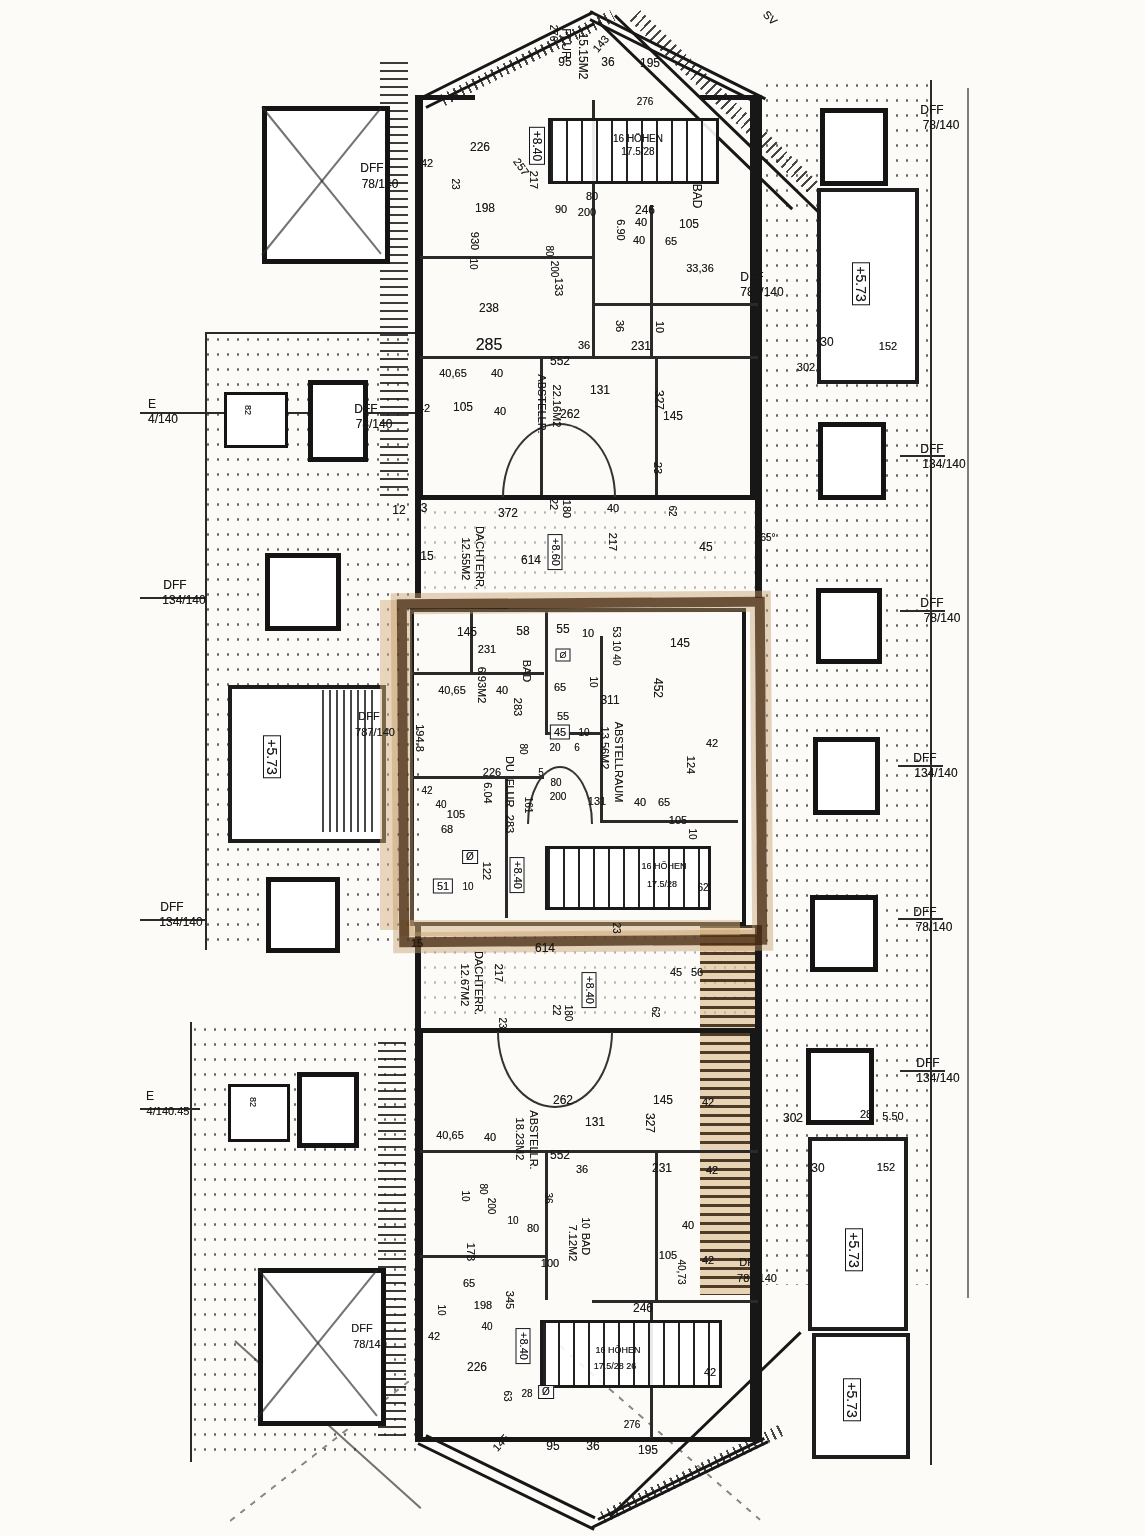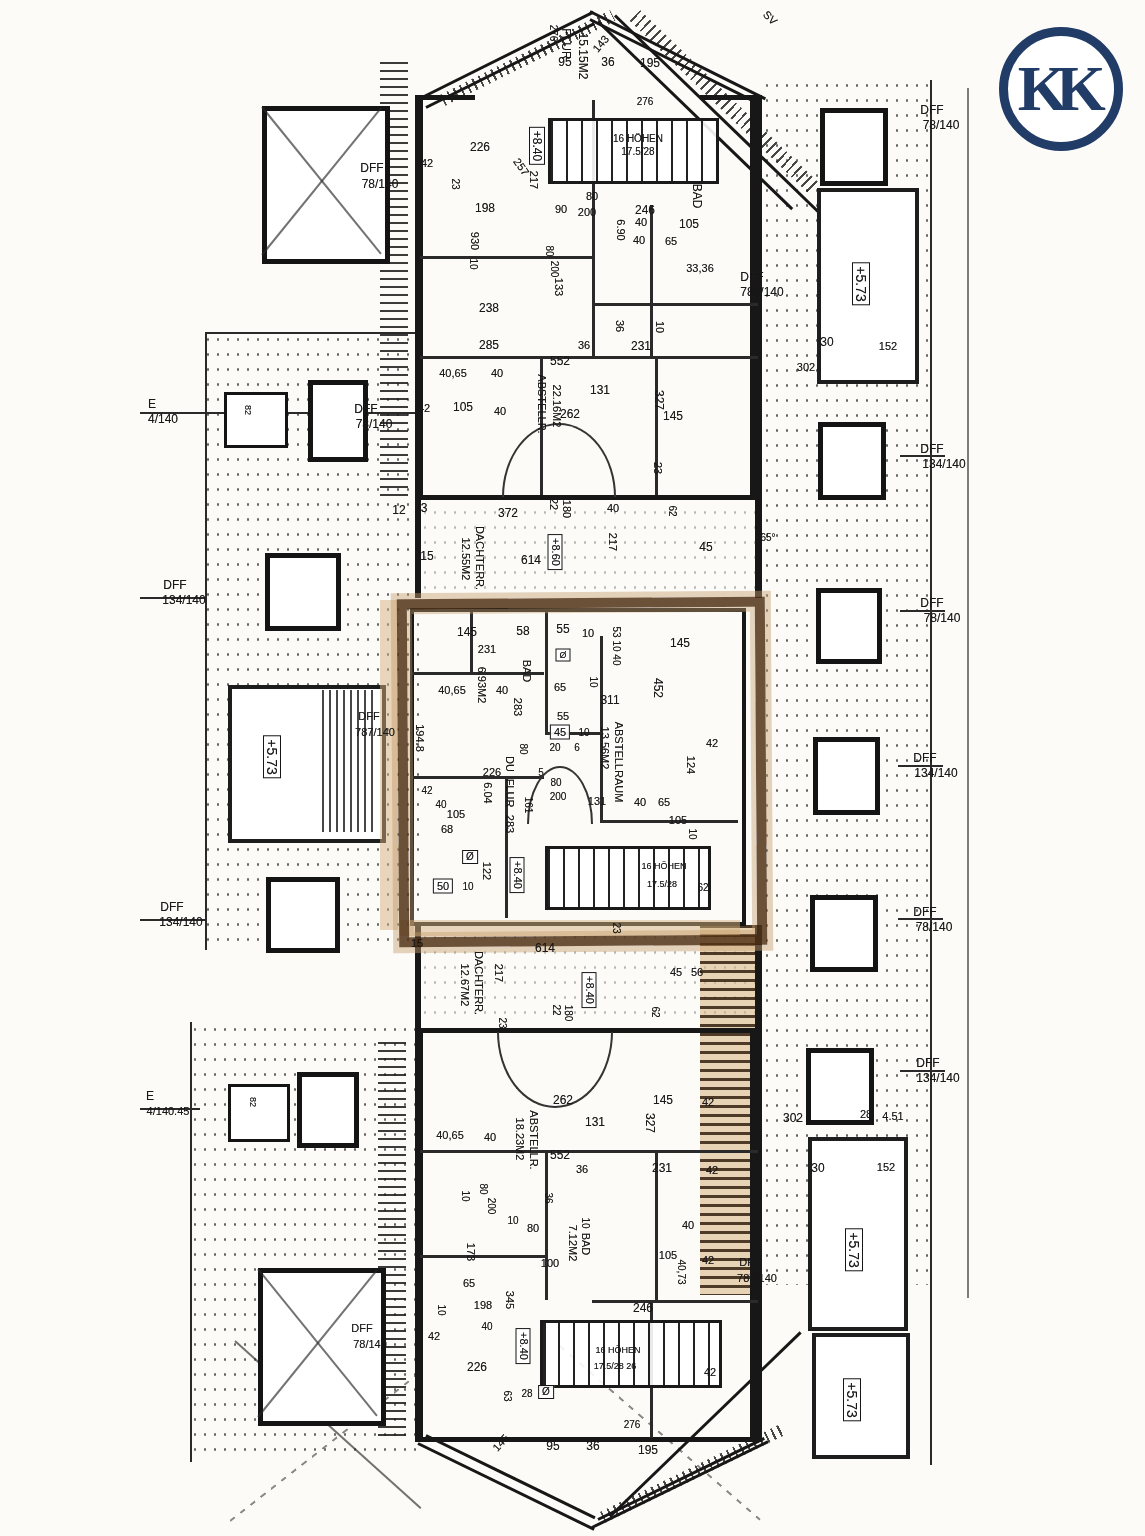--- a/index.html
+++ b/index.html
@@ -192,21 +192,21 @@
       <span class="lbl" style="left: 671px; top: 241px; font-size: 11px; transform: translate(-50%, -50%) rotate(0deg);">65</span>
       <span class="lbl" style="left: 620px; top: 230px; font-size: 11px; transform: translate(-50%, -50%) rotate(90deg);">6.90</span>
       <span class="lbl" style="left: 700px; top: 268px; font-size: 11px; transform: translate(-50%, -50%) rotate(0deg);">33,36</span>
       <span class="lbl" style="left: 752px; top: 277px; font-size: 12px; transform: translate(-50%, -50%) rotate(0deg);">DFF</span>
       <span class="lbl" style="left: 762px; top: 292px; font-size: 12px; transform: translate(-50%, -50%) rotate(0deg);">787/140</span>
       <span class="lbl" style="left: 558px; top: 287px; font-size: 11px; transform: translate(-50%, -50%) rotate(90deg);">133</span>
       <span class="lbl" style="left: 619px; top: 326px; font-size: 11px; transform: translate(-50%, -50%) rotate(90deg);">36</span>
       <span class="lbl" style="left: 659px; top: 327px; font-size: 11px; transform: translate(-50%, -50%) rotate(90deg);">10</span>
       <span class="lbl" style="left: 641px; top: 346px; font-size: 12px; transform: translate(-50%, -50%) rotate(0deg);">231</span>
       <span class="lbl" style="left: 489px; top: 308px; font-size: 12px; transform: translate(-50%, -50%) rotate(0deg);">238</span>
-      <span class="lbl" style="left: 489px; top: 345px; font-size: 12px; transform: translate(-50%, -50%) rotate(0deg);">285</span>
+      <span class="lbl" style="left: 489px; top: 345px; font-size: 16px; transform: translate(-50%, -50%) rotate(0deg);">285</span>
       <span class="lbl" style="left: 560px; top: 361px; font-size: 12px; transform: translate(-50%, -50%) rotate(0deg);">552</span>
       <span class="lbl" style="left: 584px; top: 345px; font-size: 11px; transform: translate(-50%, -50%) rotate(0deg);">36</span>
       <span class="lbl" style="left: 453px; top: 373px; font-size: 11px; transform: translate(-50%, -50%) rotate(0deg);">40,65</span>
       <span class="lbl" style="left: 497px; top: 373px; font-size: 11px; transform: translate(-50%, -50%) rotate(0deg);">40</span>
       <span class="lbl" style="left: 463px; top: 407px; font-size: 12px; transform: translate(-50%, -50%) rotate(0deg);">105</span>
       <span class="lbl" style="left: 424px; top: 408px; font-size: 11px; transform: translate(-50%, -50%) rotate(0deg);">42</span>
       <span class="lbl" style="left: 500px; top: 411px; font-size: 11px; transform: translate(-50%, -50%) rotate(0deg);">40</span>
       <span class="lbl" style="left: 541px; top: 404px; font-size: 11px; transform: translate(-50%, -50%) rotate(90deg);">ABSTELLR.</span>
       <span class="lbl" style="left: 556px; top: 406px; font-size: 11px; transform: translate(-50%, -50%) rotate(90deg);">22.16M2</span>
       <span class="lbl" style="left: 570px; top: 414px; font-size: 12px; transform: translate(-50%, -50%) rotate(0deg);">262</span>
@@ -269,21 +269,21 @@
       <span class="lbl boxed" style="left: 861px; top: 284px; font-size: 14px; transform: translate(-50%, -50%) rotate(90deg);">+5.73</span>
       <span class="lbl boxed" style="left: 854px; top: 1250px; font-size: 14px; transform: translate(-50%, -50%) rotate(90deg);">+5.73</span>
       <span class="lbl boxed" style="left: 852px; top: 1400px; font-size: 14px; transform: translate(-50%, -50%) rotate(90deg);">+5.73</span>
       <span class="lbl" style="left: 827px; top: 342px; font-size: 12px; transform: translate(-50%, -50%) rotate(0deg);">30</span>
       <span class="lbl" style="left: 888px; top: 346px; font-size: 11px; transform: translate(-50%, -50%) rotate(0deg);">152</span>
       <span class="lbl" style="left: 806px; top: 367px; font-size: 11px; transform: translate(-50%, -50%) rotate(0deg);">302</span>
       <span class="lbl" style="left: 818px; top: 1168px; font-size: 12px; transform: translate(-50%, -50%) rotate(0deg);">30</span>
       <span class="lbl" style="left: 886px; top: 1167px; font-size: 11px; transform: translate(-50%, -50%) rotate(0deg);">152</span>
       <span class="lbl" style="left: 793px; top: 1118px; font-size: 12px; transform: translate(-50%, -50%) rotate(0deg);">302</span>
       <span class="lbl" style="left: 866px; top: 1114px; font-size: 11px; transform: translate(-50%, -50%) rotate(0deg);">28</span>
-      <span class="lbl" style="left: 893px; top: 1116px; font-size: 11px; transform: translate(-50%, -50%) rotate(0deg);">4.51</span>
+      <span class="lbl" style="left: 893px; top: 1116px; font-size: 11px; transform: translate(-50%, -50%) rotate(0deg);">5.50</span>
       <span class="lbl" style="left: 467px; top: 632px; font-size: 12px; transform: translate(-50%, -50%) rotate(0deg);">145</span>
       <span class="lbl" style="left: 523px; top: 631px; font-size: 12px; transform: translate(-50%, -50%) rotate(0deg);">58</span>
       <span class="lbl" style="left: 563px; top: 629px; font-size: 12px; transform: translate(-50%, -50%) rotate(0deg);">55</span>
       <span class="lbl" style="left: 588px; top: 633px; font-size: 11px; transform: translate(-50%, -50%) rotate(0deg);">10</span>
       <span class="lbl" style="left: 616px; top: 646px; font-size: 10px; transform: translate(-50%, -50%) rotate(90deg);">53 10 40</span>
       <span class="lbl" style="left: 680px; top: 643px; font-size: 12px; transform: translate(-50%, -50%) rotate(0deg);">145</span>
       <span class="lbl" style="left: 487px; top: 649px; font-size: 11px; transform: translate(-50%, -50%) rotate(0deg);">231</span>
       <span class="lbl" style="left: 481px; top: 685px; font-size: 11px; transform: translate(-50%, -50%) rotate(90deg);">6.93M2</span>
       <span class="lbl" style="left: 526px; top: 671px; font-size: 11px; transform: translate(-50%, -50%) rotate(90deg);">BAD</span>
       <span class="lbl" style="left: 517px; top: 707px; font-size: 11px; transform: translate(-50%, -50%) rotate(90deg);">283</span>
@@ -316,21 +316,21 @@
       <span class="lbl" style="left: 597px; top: 801px; font-size: 11px; transform: translate(-50%, -50%) rotate(0deg);">131</span>
       <span class="lbl" style="left: 640px; top: 802px; font-size: 11px; transform: translate(-50%, -50%) rotate(0deg);">40</span>
       <span class="lbl" style="left: 664px; top: 802px; font-size: 11px; transform: translate(-50%, -50%) rotate(0deg);">65</span>
       <span class="lbl" style="left: 678px; top: 820px; font-size: 11px; transform: translate(-50%, -50%) rotate(0deg);">105</span>
       <span class="lbl" style="left: 692px; top: 834px; font-size: 10px; transform: translate(-50%, -50%) rotate(90deg);">10</span>
       <span class="lbl" style="left: 456px; top: 814px; font-size: 11px; transform: translate(-50%, -50%) rotate(0deg);">105</span>
       <span class="lbl" style="left: 447px; top: 829px; font-size: 11px; transform: translate(-50%, -50%) rotate(0deg);">68</span>
       <span class="lbl" style="left: 427px; top: 791px; font-size: 10px; transform: translate(-50%, -50%) rotate(0deg);">42</span>
       <span class="lbl" style="left: 441px; top: 805px; font-size: 10px; transform: translate(-50%, -50%) rotate(0deg);">40</span>
       <span class="lbl" style="left: 486px; top: 871px; font-size: 11px; transform: translate(-50%, -50%) rotate(90deg);">122</span>
-      <span class="lbl boxed" style="left: 443px; top: 886px; font-size: 11px; transform: translate(-50%, -50%) rotate(0deg);">50</span>
+      <span class="lbl boxed" style="left: 443px; top: 886px; font-size: 11px; transform: translate(-50%, -50%) rotate(0deg);">51</span>
       <span class="lbl" style="left: 468px; top: 887px; font-size: 10px; transform: translate(-50%, -50%) rotate(0deg);">10</span>
       <span class="lbl boxed" style="left: 517px; top: 875px; font-size: 11px; transform: translate(-50%, -50%) rotate(90deg);">+8.40</span>
       <span class="lbl" style="left: 664px; top: 866px; font-size: 9px; transform: translate(-50%, -50%) rotate(0deg);">16 HÖHEN</span>
       <span class="lbl" style="left: 662px; top: 884px; font-size: 9px; transform: translate(-50%, -50%) rotate(0deg);">17.5/28</span>
       <span class="lbl" style="left: 703px; top: 888px; font-size: 10px; transform: translate(-50%, -50%) rotate(0deg);">62</span>
       <span class="lbl" style="left: 616px; top: 928px; font-size: 10px; transform: translate(-50%, -50%) rotate(90deg);">23</span>
       <span class="lbl boxed" style="left: 470px; top: 857px; font-size: 10px; transform: translate(-50%, -50%) rotate(0deg);">Ø</span>
       <span class="lbl boxed" style="left: 563px; top: 655px; font-size: 9px; transform: translate(-50%, -50%) rotate(0deg);">Ø</span>
       <span class="lbl" style="left: 417px; top: 943px; font-size: 11px; transform: translate(-50%, -50%) rotate(0deg);">15</span>
       <span class="lbl" style="left: 545px; top: 948px; font-size: 12px; transform: translate(-50%, -50%) rotate(0deg);">614</span>
@@ -393,17 +393,14 @@
       <span class="lbl" style="left: 501px; top: 1443px; font-size: 11px; transform: translate(-50%, -50%) rotate(-48deg);">145</span>
       <span class="lbl" style="left: 710px; top: 1372px; font-size: 11px; transform: translate(-50%, -50%) rotate(0deg);">42</span>
       <span class="lbl" style="left: 434px; top: 1336px; font-size: 11px; transform: translate(-50%, -50%) rotate(0deg);">42</span>
       <span class="lbl" style="left: 362px; top: 1328px; font-size: 11px; transform: translate(-50%, -50%) rotate(0deg);">DFF</span>
       <span class="lbl" style="left: 370px; top: 1344px; font-size: 11px; transform: translate(-50%, -50%) rotate(0deg);">78/140</span>
       <span class="lbl" style="left: 441px; top: 1310px; font-size: 10px; transform: translate(-50%, -50%) rotate(90deg);">10</span>
       <span class="lbl" style="left: 247px; top: 410px; font-size: 9px; transform: translate(-50%, -50%) rotate(90deg);">82</span>
       <span class="lbl" style="left: 252px; top: 1102px; font-size: 9px; transform: translate(-50%, -50%) rotate(90deg);">82</span>
     </div>
 
-  <div class="logo">
-    <span>KK</span>
-  </div>
 
 </div>
 
 </body></html>

